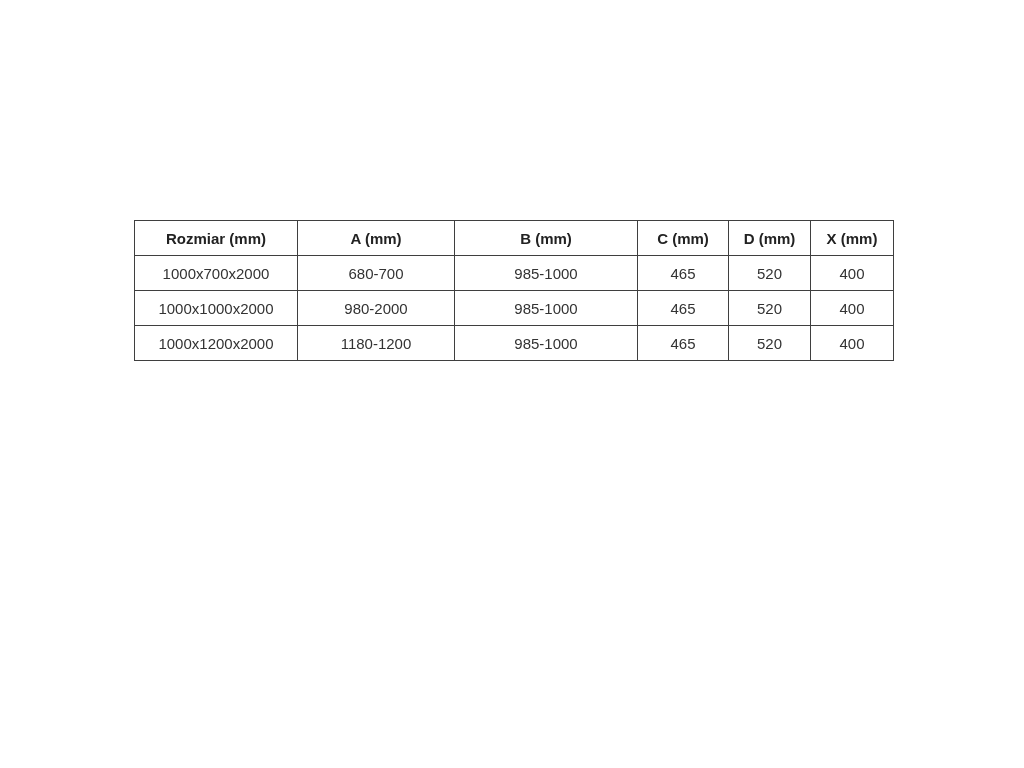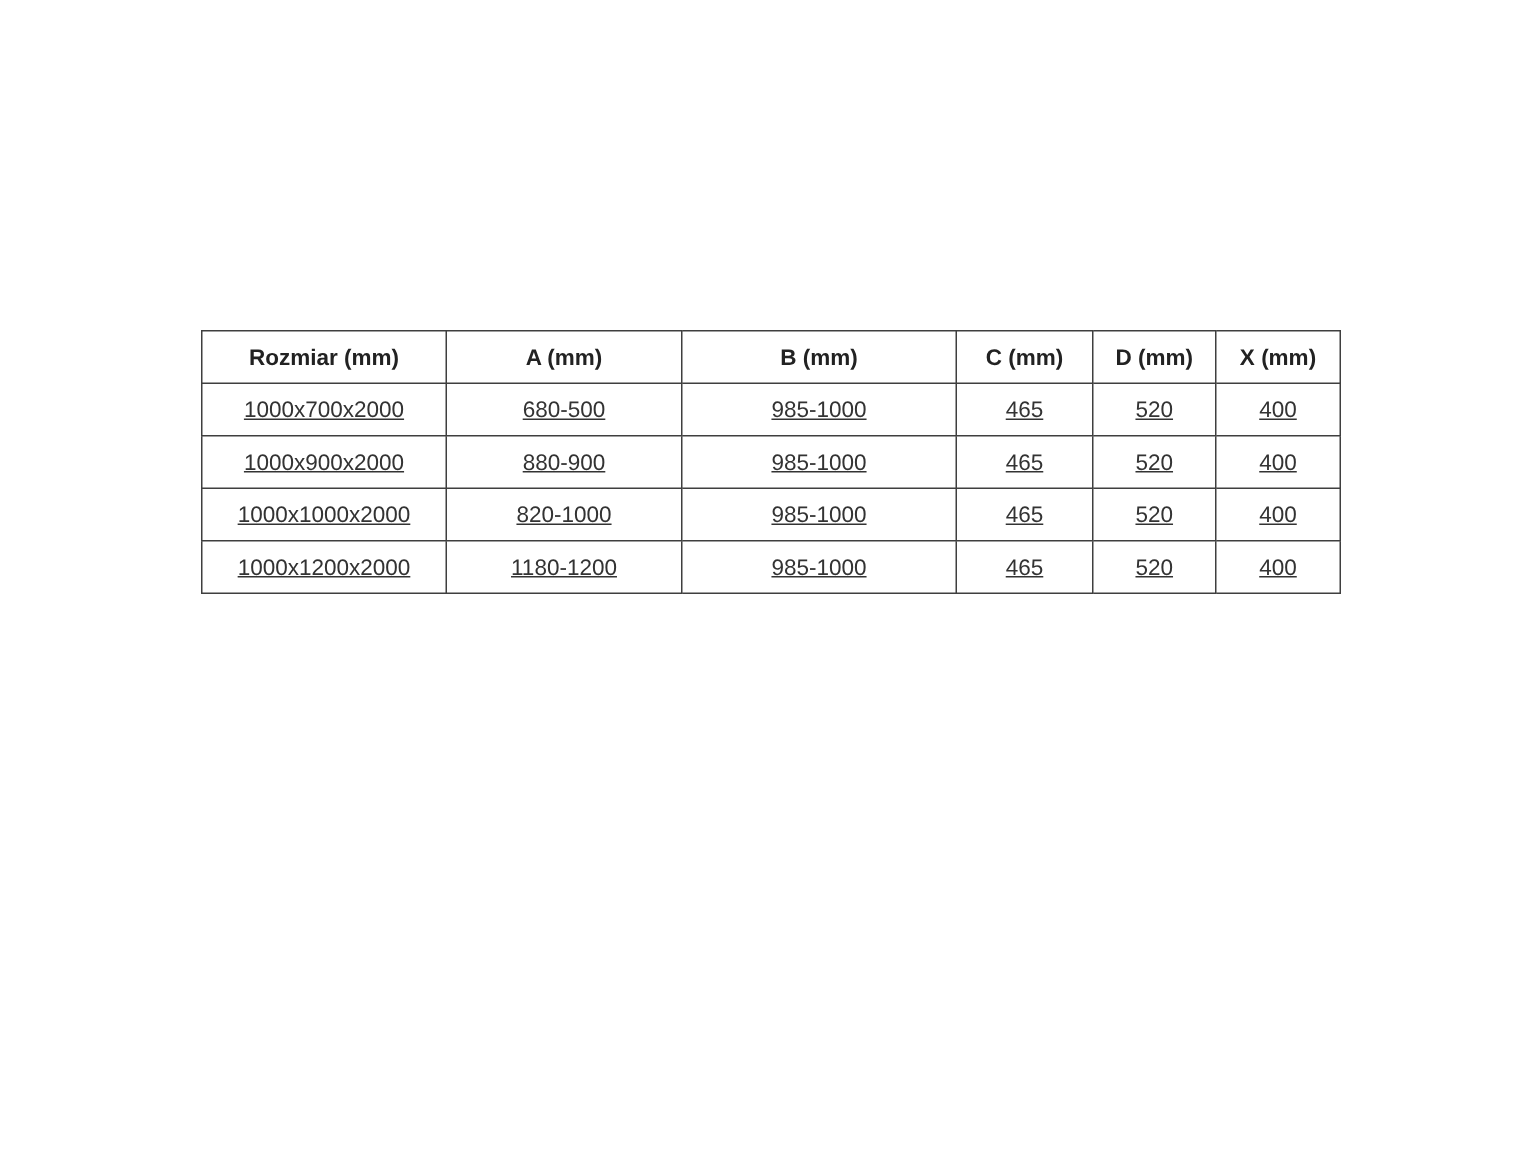--- a/index.html
+++ b/index.html
@@ -39,21 +39,20 @@
     color: #333333;
     white-space: nowrap;
     overflow: hidden;
   }
   table.spec-table th {
     font-weight: bold;
     color: #222222;
   }
   table.spec-table td {
     font-weight: normal;
-    text-decoration: underline;
   }
 </style>
 </head>
 <body>
 
 <div class="page">
   <div class="spec-table-wrap">
     <table class="spec-table">
       <colgroup>
         <col style="width:163px">
@@ -69,37 +68,29 @@
           <th>A (mm)</th>
           <th>B (mm)</th>
           <th>C (mm)</th>
           <th>D (mm)</th>
           <th>X (mm)</th>
         </tr>
       </thead>
       <tbody>
         <tr>
           <td>1000x700x2000</td>
-          <td>680-500</td>
-          <td>985-1000</td>
-          <td>465</td>
-          <td>520</td>
-          <td>400</td>
-        </tr>
-        <tr>
-          <td>1000x900x2000</td>
-          <td>880-900</td>
+          <td>680-700</td>
           <td>985-1000</td>
           <td>465</td>
           <td>520</td>
           <td>400</td>
         </tr>
         <tr>
           <td>1000x1000x2000</td>
-          <td>820-1000</td>
+          <td>980-2000</td>
           <td>985-1000</td>
           <td>465</td>
           <td>520</td>
           <td>400</td>
         </tr>
         <tr>
           <td>1000x1200x2000</td>
           <td>1180-1200</td>
           <td>985-1000</td>
           <td>465</td>

